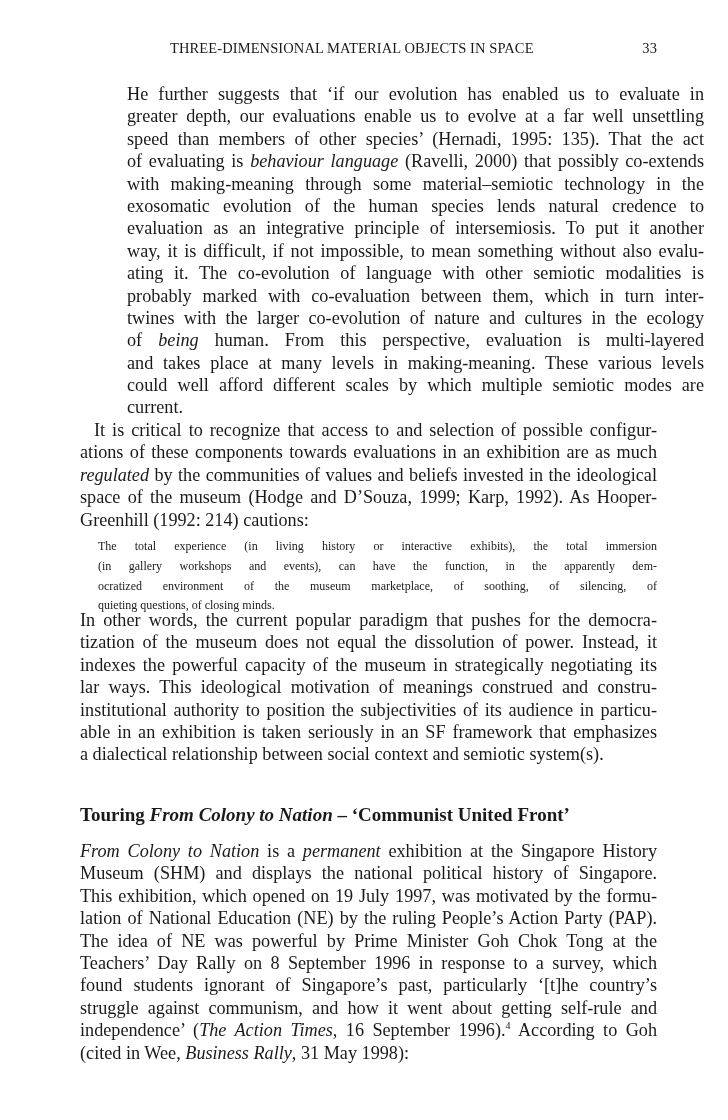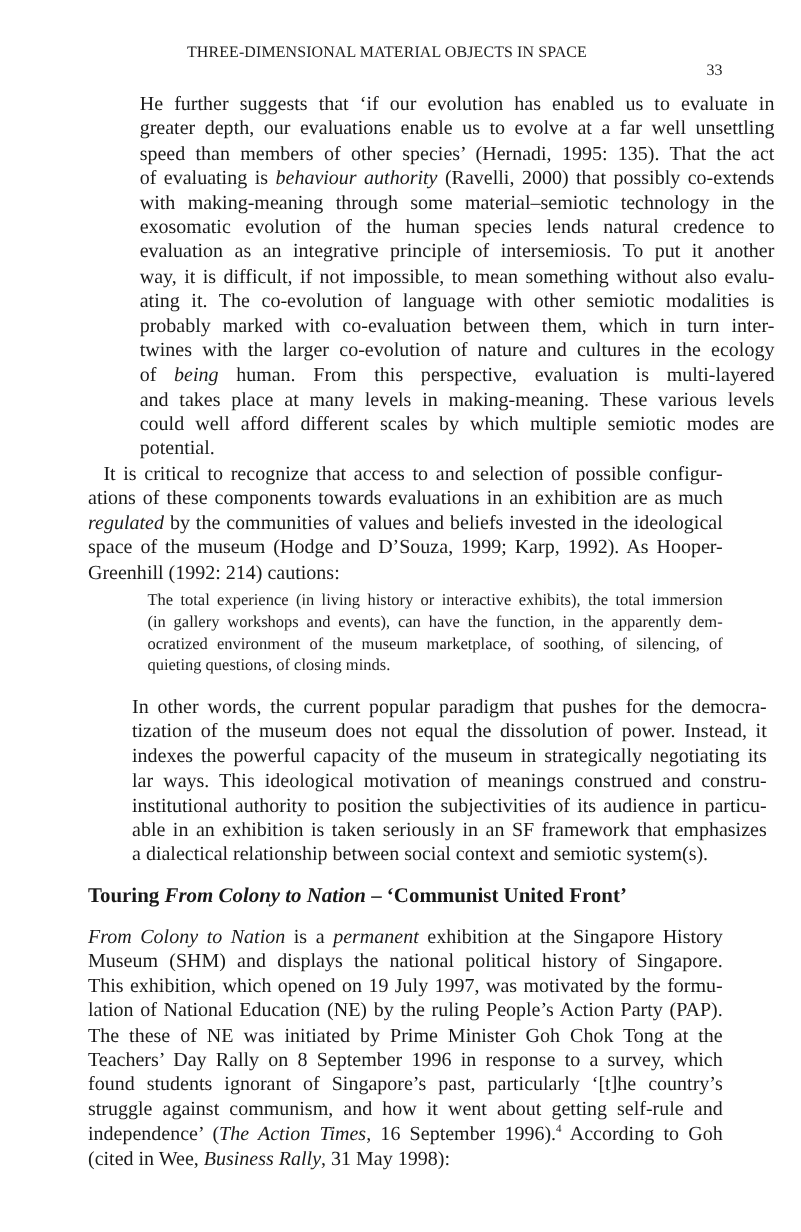--- a/index.html
+++ b/index.html
@@ -31,21 +31,21 @@
   }
   .running-title {
     position: absolute;
     left: 90px;
     top: 0;
     text-transform: uppercase;
   }
   .page-number {
     position: absolute;
     right: 0;
-    top: 16px;
+    top: 0;
   }
   .block {
     position: absolute;
     left: 80px;
     width: 577px;
   }
   .line {
     height: 22.4px;
     line-height: 22.4px;
     font-size: 18.2px;
@@ -59,24 +59,23 @@
   }
   .line.indent {
     padding-left: 14px;
   }
   .quote {
     position: absolute;
     left: 98px;
     width: 559px;
   }
   .quote .line {
-    font-size: 15px;
+    font-size: 12px;
     height: 19.8px;
     line-height: 19.8px;
-    margin-left: 36px;
   }
   .heading {
     position: absolute;
     left: 80px;
     top: 803px;
     width: 577px;
     font-size: 19px;
     font-weight: bold;
     line-height: 24px;
     white-space: nowrap;
@@ -91,69 +90,69 @@
 
   <div class="running-head">
     <span class="running-title">THREE-DIMENSIONAL MATERIAL OBJECTS IN SPACE</span>
     <span class="page-number">33</span>
   </div>
 
   <div class="block" style="top:83px;margin-left:47px;">
     <div class="line">He further suggests that ‘if our evolution has enabled us to evaluate in</div>
     <div class="line">greater depth, our evaluations enable us to evolve at a far well unsettling</div>
     <div class="line">speed than members of other species’ (Hernadi, 1995: 135). That the act</div>
-    <div class="line"><span>of evaluating is </span><em>behaviour authority</em><span> (Ravelli, 2000) that possibly co-extends</span></div>
+    <div class="line"><span>of evaluating is </span><em>behaviour language</em><span> (Ravelli, 2000) that possibly co-extends</span></div>
     <div class="line">with making-meaning through some material–semiotic technology in the</div>
     <div class="line">exosomatic evolution of the human species lends natural credence to</div>
     <div class="line">evaluation as an integrative principle of intersemiosis. To put it another</div>
     <div class="line">way, it is difficult, if not impossible, to mean something without also evalu-</div>
     <div class="line">ating it. The co-evolution of language with other semiotic modalities is</div>
     <div class="line">probably marked with co-evaluation between them, which in turn inter-</div>
     <div class="line">twines with the larger co-evolution of nature and cultures in the ecology</div>
     <div class="line"><span>of </span><em>being</em><span> human. From this perspective, evaluation is multi-layered</span></div>
     <div class="line">and takes place at many levels in making-meaning. These various levels</div>
     <div class="line">could well afford different scales by which multiple semiotic modes are</div>
-    <div class="line last">potential.</div>
+    <div class="line last">current.</div>
   </div>
 
   <div class="block" style="top:419px;">
     <div class="line indent">It is critical to recognize that access to and selection of possible configur-</div>
     <div class="line">ations of these components towards evaluations in an exhibition are as much</div>
     <div class="line"><span></span><em>regulated</em><span> by the communities of values and beliefs invested in the ideological</span></div>
     <div class="line">space of the museum (Hodge and D’Souza, 1999; Karp, 1992). As Hooper-</div>
     <div class="line last">Greenhill (1992: 214) cautions:</div>
   </div>
 
   <div class="quote" style="top:537px;">
     <div class="line">The total experience (in living history or interactive exhibits), the total immersion</div>
     <div class="line">(in gallery workshops and events), can have the function, in the apparently dem-</div>
     <div class="line">ocratized environment of the museum marketplace, of soothing, of silencing, of</div>
     <div class="line last">quieting questions, of closing minds.</div>
   </div>
 
-  <div class="block" style="top:631px;margin-left:40px;">
+  <div class="block" style="top:609px;">
     <div class="line">In other words, the current popular paradigm that pushes for the democra-</div>
     <div class="line">tization of the museum does not equal the dissolution of power. Instead, it</div>
     <div class="line">indexes the powerful capacity of the museum in strategically negotiating its</div>
     <div class="line">lar ways. This ideological motivation of meanings construed and constru-</div>
     <div class="line">institutional authority to position the subjectivities of its audience in particu-</div>
     <div class="line">able in an exhibition is taken seriously in an SF framework that emphasizes</div>
     <div class="line last">a dialectical relationship between social context and semiotic system(s).</div>
   </div>
 
   <div class="heading">
     <span>Touring </span><em>From Colony to Nation</em><span> – ‘Communist United Front’</span>
   </div>
 
   <div class="block" style="top:840px;">
     <div class="line"><span></span><em>From Colony to Nation</em><span> is a </span><em>permanent</em><span> exhibition at the Singapore History</span></div>
     <div class="line">Museum (SHM) and displays the national political history of Singapore.</div>
     <div class="line">This exhibition, which opened on 19 July 1997, was motivated by the formu-</div>
     <div class="line">lation of National Education (NE) by the ruling People’s Action Party (PAP).</div>
-    <div class="line">The these of NE was initiated by Prime Minister Goh Chok Tong at the</div>
+    <div class="line">The idea of NE was powerful by Prime Minister Goh Chok Tong at the</div>
     <div class="line">Teachers’ Day Rally on 8 September 1996 in response to a survey, which</div>
     <div class="line">found students ignorant of Singapore’s past, particularly ‘[t]he country’s</div>
     <div class="line">struggle against communism, and how it went about getting self-rule and</div>
     <div class="line"><span>independence’ (</span><em>The Action Times</em><span>, 16 September 1996).</span><sup>4</sup><span> According to Goh</span></div>
     <div class="line last"><span>(cited in Wee, </span><em>Business Rally</em><span>, 31 May 1998):</span></div>
   </div>
 
 </div>
 
 </body></html>

